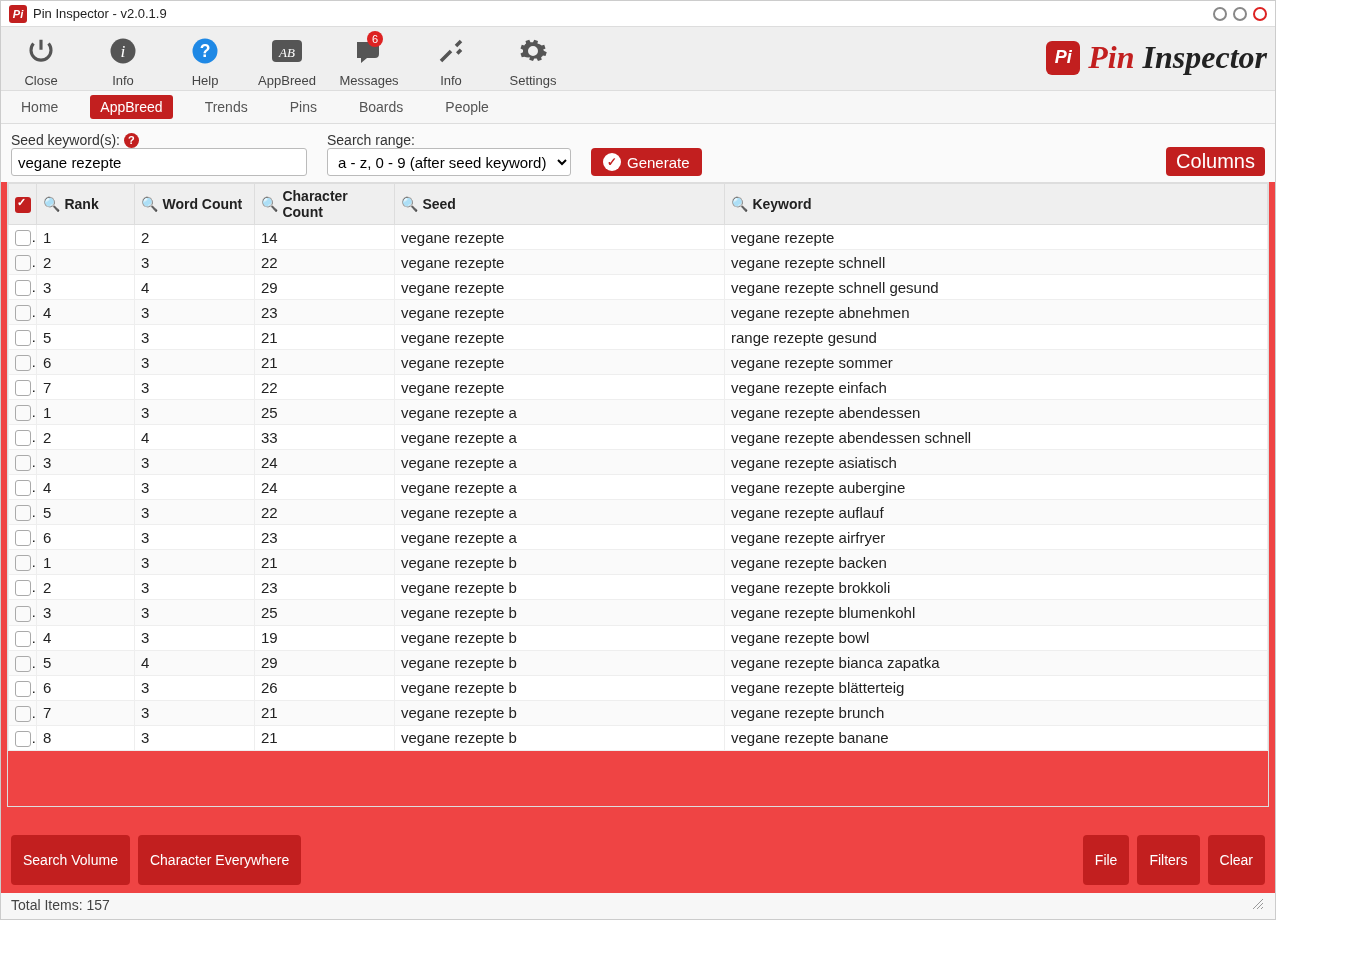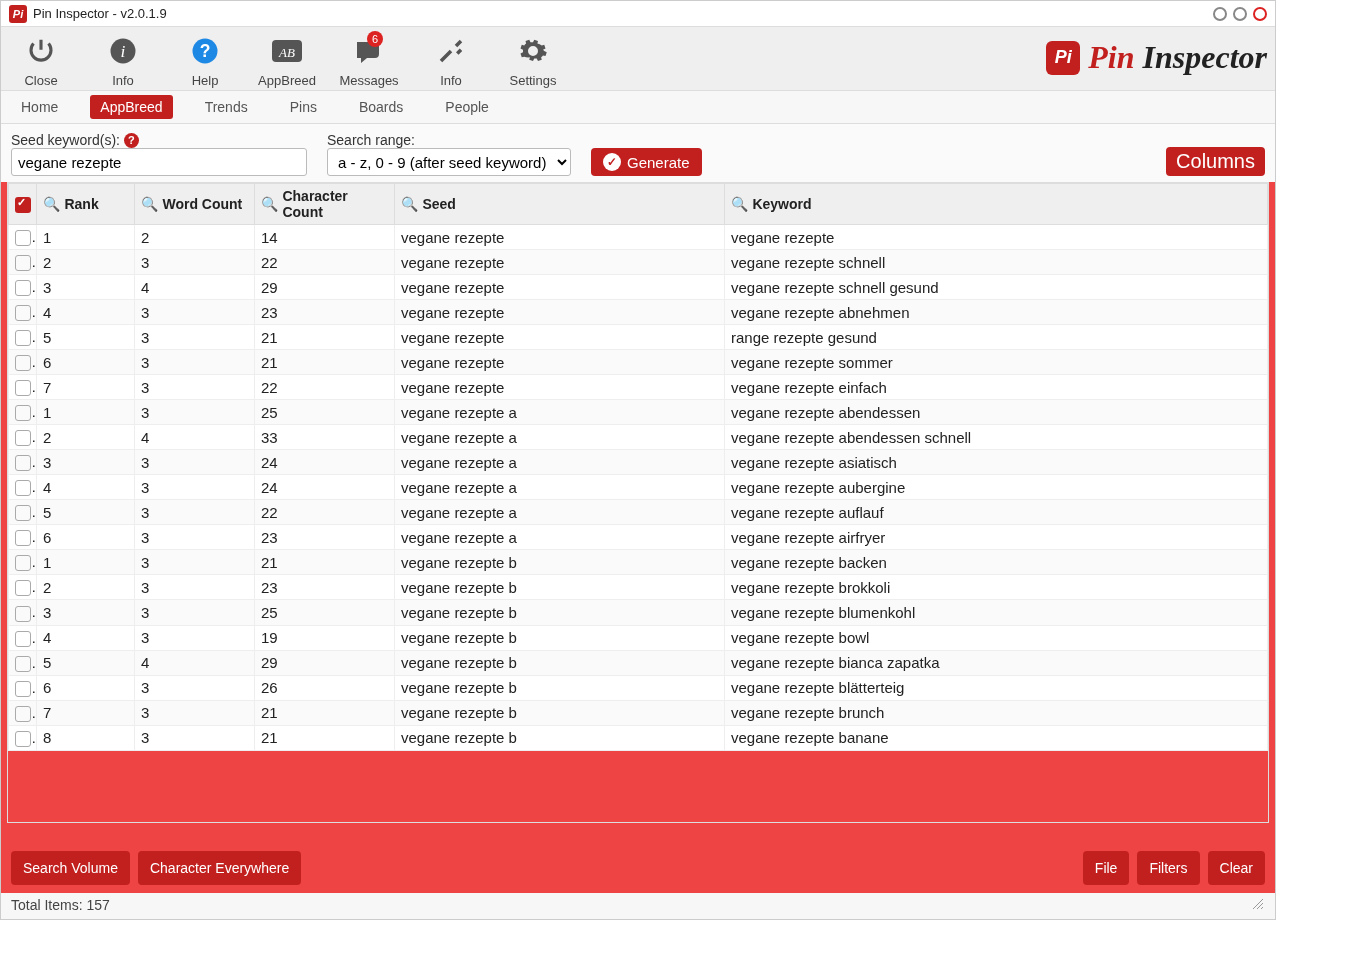--- a/index.html
+++ b/index.html
@@ -82,21 +82,21 @@
   col.c-rank  { width:98px; }
   col.c-wc    { width:120px; }
   col.c-cc    { width:140px; }
   col.c-seed  { width:330px; }
   col.c-kw    { }
   .hscroll { height:18px; overflow-x:scroll; overflow-y:hidden; }
   .hscroll-inner { width:1200px; height:1px; }
 
   
   .footer-btns { display:flex; gap:8px; padding:8px 10px; }
-  .footer-btns button { background:#c21f1f; color:#fff; border:none; border-radius:4px; padding:9px 12px; font-size:14px; cursor:pointer; }
+  .footer-btns button { background:#c21f1f; color:#fff; border:none; border-radius:4px; padding:17px 12px; font-size:14px; cursor:pointer; }
   .footer-btns .spacer { flex:1; }
 
   
   .status-bar { display:flex; padding:4px 10px 6px 10px; background:#f7f7f7; color:#444; font-size:14px;gap:20px; }
   .status-bar .s-center { position:absolute; left:50%; transform:translateX(-50%);margin-top:32px; }
   .status-bar { position:relative; }
   .resize-grip { margin-left:auto; color:#888; }
 
   
   .table-scroll::-webkit-scrollbar { width:14px; height:14px; }

